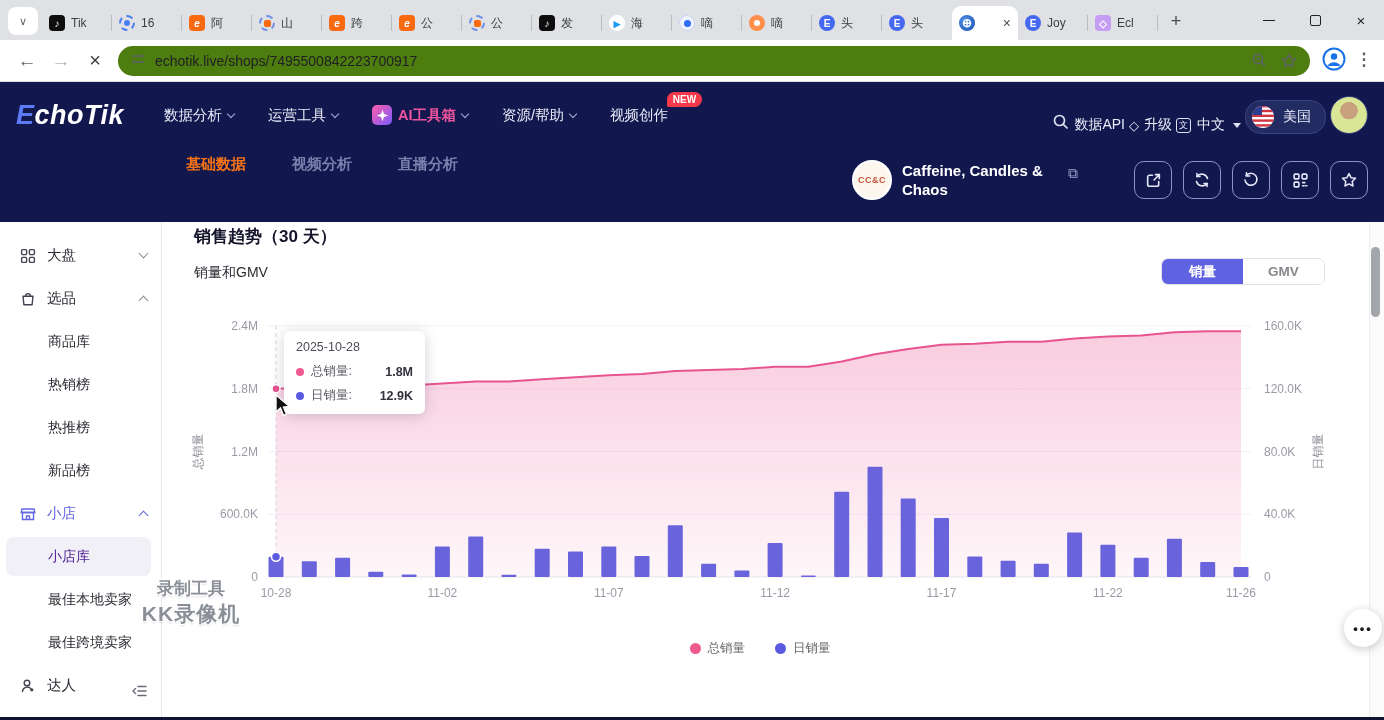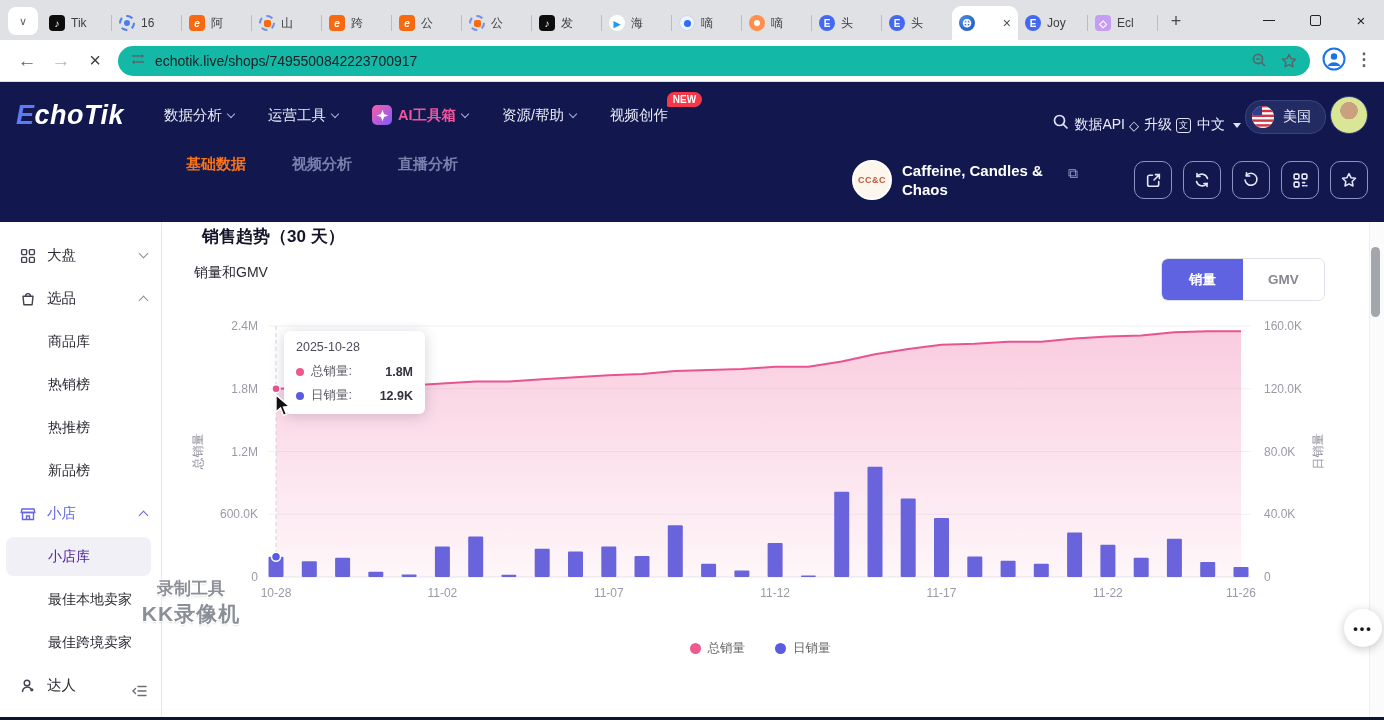--- a/index.html
+++ b/index.html
@@ -33,21 +33,21 @@
   .wincontrols { margin-left:auto; display:flex; height:40px; }
   .winbtn { width:46px; height:40px; display:flex; align-items:center; justify-content:center; color:#202124; font-size:15px; }
   .winbtn .sq { width:11px; height:11px; border:1.5px solid #202124; border-radius:2px; }
   .winbtn .mn { width:12px; height:0; border-top:1.7px solid #202124; }
 
   
   .toolbar { position:absolute; left:0; top:40px; width:1384px; height:42px; background:#fff; border-bottom:1px solid #dadce0; display:flex; align-items:center; padding:0 10px; }
   .navbtn { width:34px; height:34px; display:flex; align-items:center; justify-content:center; font-size:19px; color:#5f6368; }
   .navbtn.fwd { color:#b4b7bc; }
   .navbtn.stop { font-size:20px; color:#3c4043; }
-  .urlpill { flex:1; height:30px; margin:0 10px 0 6px; background:#14b8a6; border-radius:15px; display:flex; align-items:center; padding:0 6px 0 12px; }
+  .urlpill { flex:1; height:30px; margin:0 10px 0 6px; background:#4d7c0f; border-radius:15px; display:flex; align-items:center; padding:0 6px 0 12px; }
   .siteinfo { margin-right:9px; }
   .urltext { font-size:14px; color:#202124; flex:1; }
   .pillicon { width:30px; height:30px; display:flex; align-items:center; justify-content:center; }
   .chromeright { display:flex; align-items:center; gap:8px; margin-left:2px; }
 
   
   .site-header { position:absolute; left:0; top:82px; width:1384px; height:140px; background:#12184e; color:#e9ebf8; }
   .hdr-row1 { position:absolute; left:0; top:0; width:100%; height:66px; display:flex; align-items:center; padding:0 16px; }
   .logo { font-size:27px; font-weight:800; font-style:italic; color:#fff; letter-spacing:.5px; margin-right:40px; }
   .logo .e { color:#5d7bf7; }
@@ -87,23 +87,23 @@
   .sitem.active-child { color:#4c1d95; }
   .sitem.active-child .hl { position:absolute; left:6px; right:10px; top:2px; bottom:2px; background:#f0f0f6; border-radius:8px; z-index:0; }
   .sitem span, .sitem svg { position:relative; z-index:1; }
   .schev { width:7px; height:7px; border-right:1.6px solid #8a8b94; border-bottom:1.6px solid #8a8b94; margin-left:auto; }
   .schev.down { transform:rotate(45deg); margin-top:-4px; }
   .schev.up { transform:rotate(-135deg); margin-top:4px; }
   .schev.purple { border-color:#6466e3; }
   .collapse-ic { margin-left:auto; margin-top:14px; }
 
   
-  .main-title { position:absolute; left:202px; top:225px; font-size:17px; font-weight:700; color:#14142b; }
+  .main-title { position:absolute; left:194px; top:225px; font-size:17px; font-weight:700; color:#14142b; }
   .sub-title { position:absolute; left:194px; top:264px; font-size:14px; color:#2c2c34; }
-  .toggle { position:absolute; left:1161px; top:258px; display:flex; height:43px; border-radius:7px; overflow:hidden; border:1px solid #e0e1e8; }
+  .toggle { position:absolute; left:1161px; top:258px; display:flex; height:27px; border-radius:7px; overflow:hidden; border:1px solid #e0e1e8; }
   .tg { width:81px; display:flex; align-items:center; justify-content:center; font-size:13.5px; background:#fff; color:#86888d; font-weight:600; }
   .tg.active { background:#5f63e2; color:#fff; }
 
   #chart-svg { position:absolute; left:162px; top:222px; }
   #chart-svg text.tick { font-size:12px; fill:#9a9aa6; font-family:"Liberation Sans",sans-serif; }
   #chart-svg text.axisname { font-size:12px; fill:#8c8c98; font-family:"Liberation Sans",sans-serif; }
 
   .tooltip { position:absolute; left:284px; top:331px; width:141px; background:#fff; border-radius:6px; box-shadow:0 2px 14px rgba(50,50,80,.22); padding:9px 12px 10px; z-index:5; }
   .tt-date { font-size:12.5px; color:#4c4c58; margin-bottom:9px; }
   .tt-row { display:flex; align-items:center; gap:7px; font-size:12.5px; margin-top:7px; }

